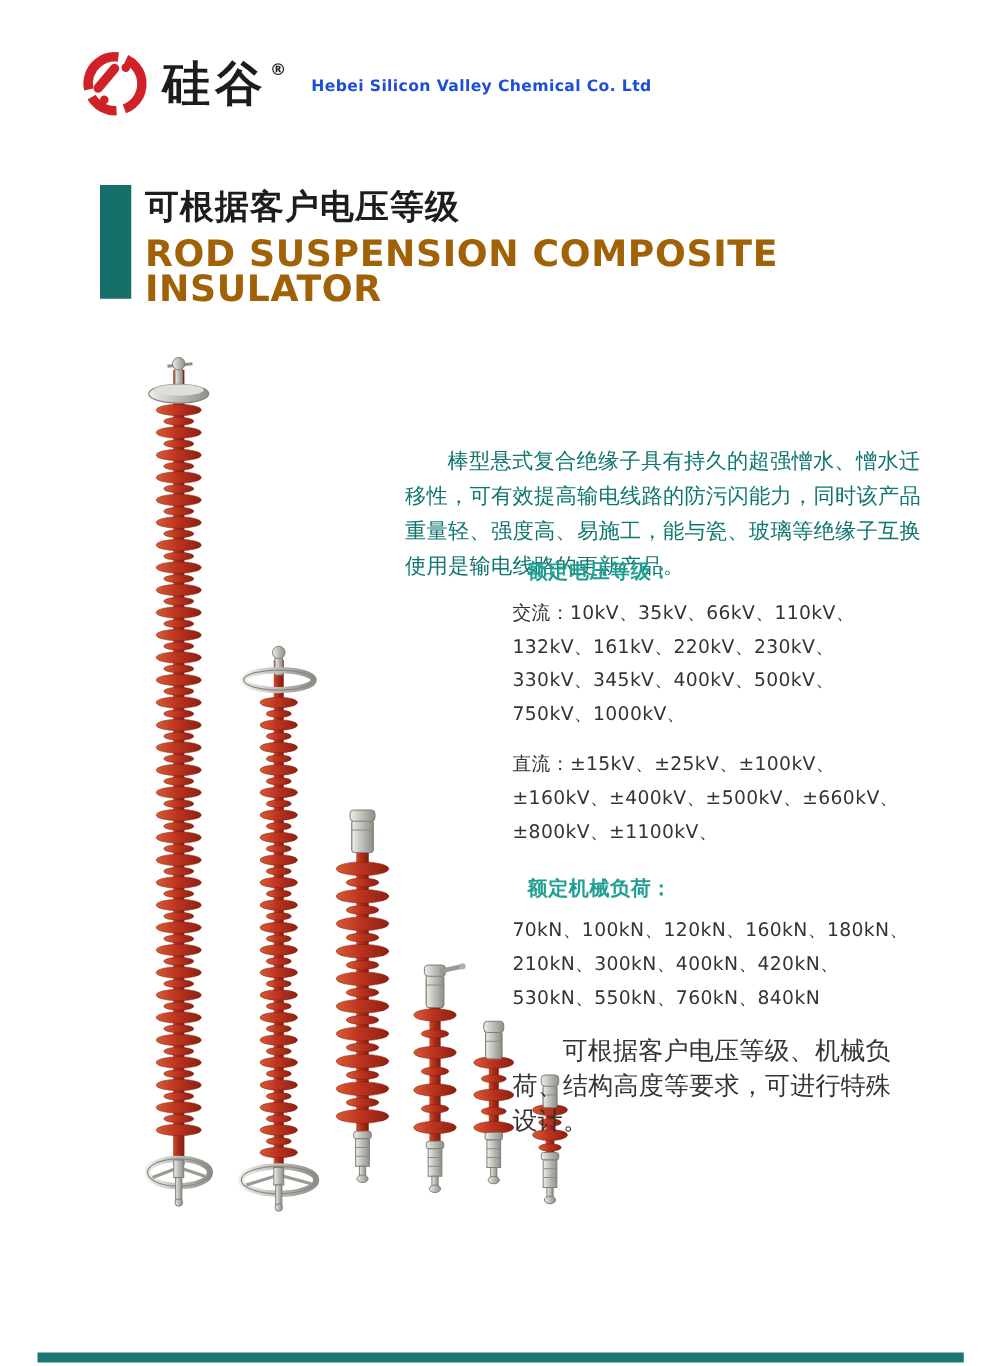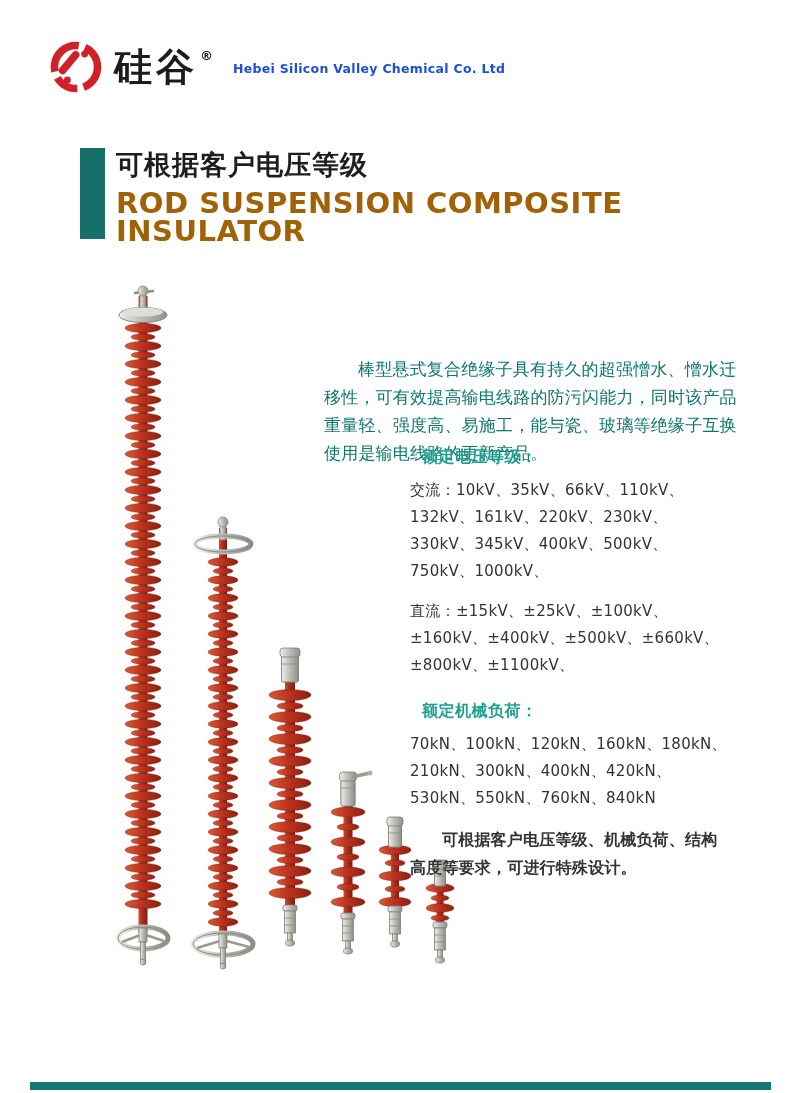--- a/index.html
+++ b/index.html
@@ -2,42 +2,42 @@
 <html><head>
 <meta charset="utf-8">
 <style>
   html,body{margin:0;padding:0;background:#e9e9e9;}
   .page{
     position:relative;width:800px;height:1093px;background:#ffffff;
     margin:0 auto;overflow:hidden;
     font-family:"DejaVu Sans","Liberation Sans",sans-serif;
   }
   
-  .header{position:absolute;left:48px;top:36px;height:62px;display:flex;align-items:center;}
+  .header{position:absolute;left:64px;top:36px;height:62px;display:flex;align-items:center;}
   .logo-mark{width:56px;height:56px;flex:0 0 auto;}
   .logo-cn{font-size:38px;font-weight:bold;color:#1c1c1c;margin-left:10px;letter-spacing:4px;line-height:1;}
   .logo-reg{font-size:13px;font-weight:bold;color:#1c1c1c;vertical-align:20px;margin-left:2px;}
   .company-name{font-size:12.5px;font-weight:bold;color:#1d4ed8;margin-left:16px;margin-top:2px;letter-spacing:0.3px;}
   
   .accent-bar{position:absolute;left:80px;top:148px;width:25px;height:91px;background:#176f6a;}
   .title-wrap{position:absolute;left:116px;top:147px;}
   .title-zh{font-size:27px;font-weight:bold;color:#1d1d1d;margin:0;letter-spacing:1px;}
   .title-en{font-size:29px;font-weight:bold;color:#a16207;margin:7px 0 0;line-height:0.95;letter-spacing:0.5px;white-space:pre-line;}
   
   .description{
     position:absolute;left:324px;top:338px;width:424px;
     font-size:17px;line-height:28px;color:#0f766e;text-indent:2em;letter-spacing:0.2px;
   }
   .specs{position:absolute;left:410px;top:447px;width:320px;color:#333;}
   .spec-heading{font-size:16px;font-weight:bold;color:#1f9f92;margin:0 12px 9px;letter-spacing:0.5px;}
   .spec-text{font-size:15px;line-height:27px;margin:0;letter-spacing:0.3px;}
   .spec-text.ac{margin-bottom:13px;}
   .spec-text.dc{margin-bottom:22px;}
   .spec-text.load{margin-bottom:14px;}
-  .spec-note{font-size:16px;line-height:28px;margin:0;text-indent:2em;letter-spacing:0.2px;font-weight:bold;}
+  .spec-note{font-size:20px;line-height:28px;margin:0;text-indent:2em;letter-spacing:0.2px;}
   
   .figure-svg{position:absolute;left:0;top:0;width:800px;height:1093px;}
   
   .footer-bar{position:absolute;left:30px;top:1082px;width:741px;height:8px;background:#1a7672;}
 </style>
 </head>
 <body>
 
 <div class="page">
 

